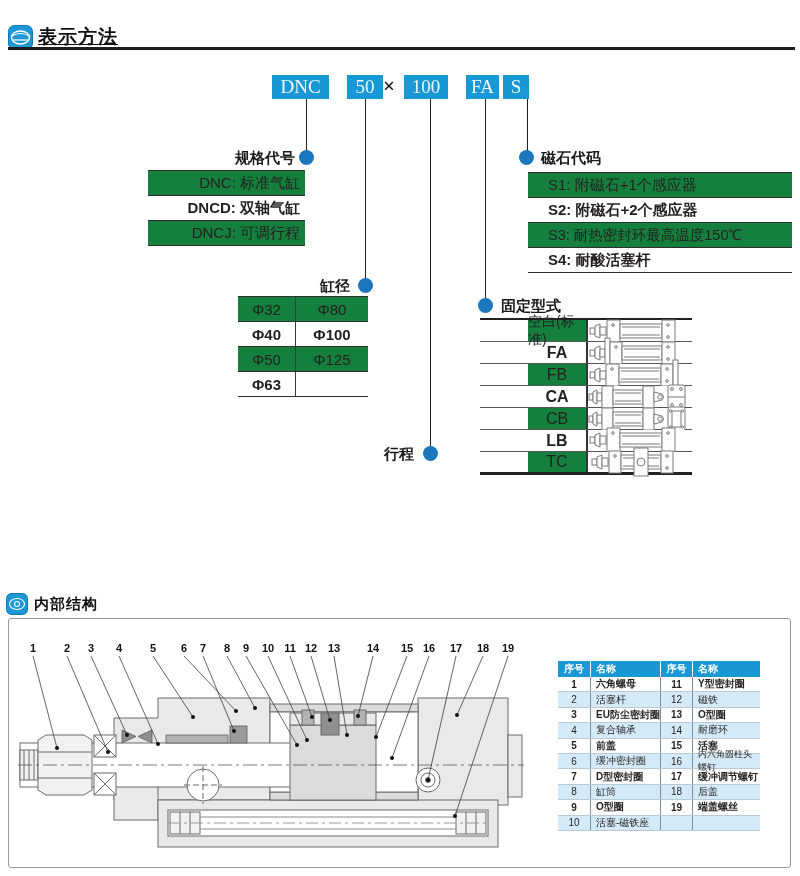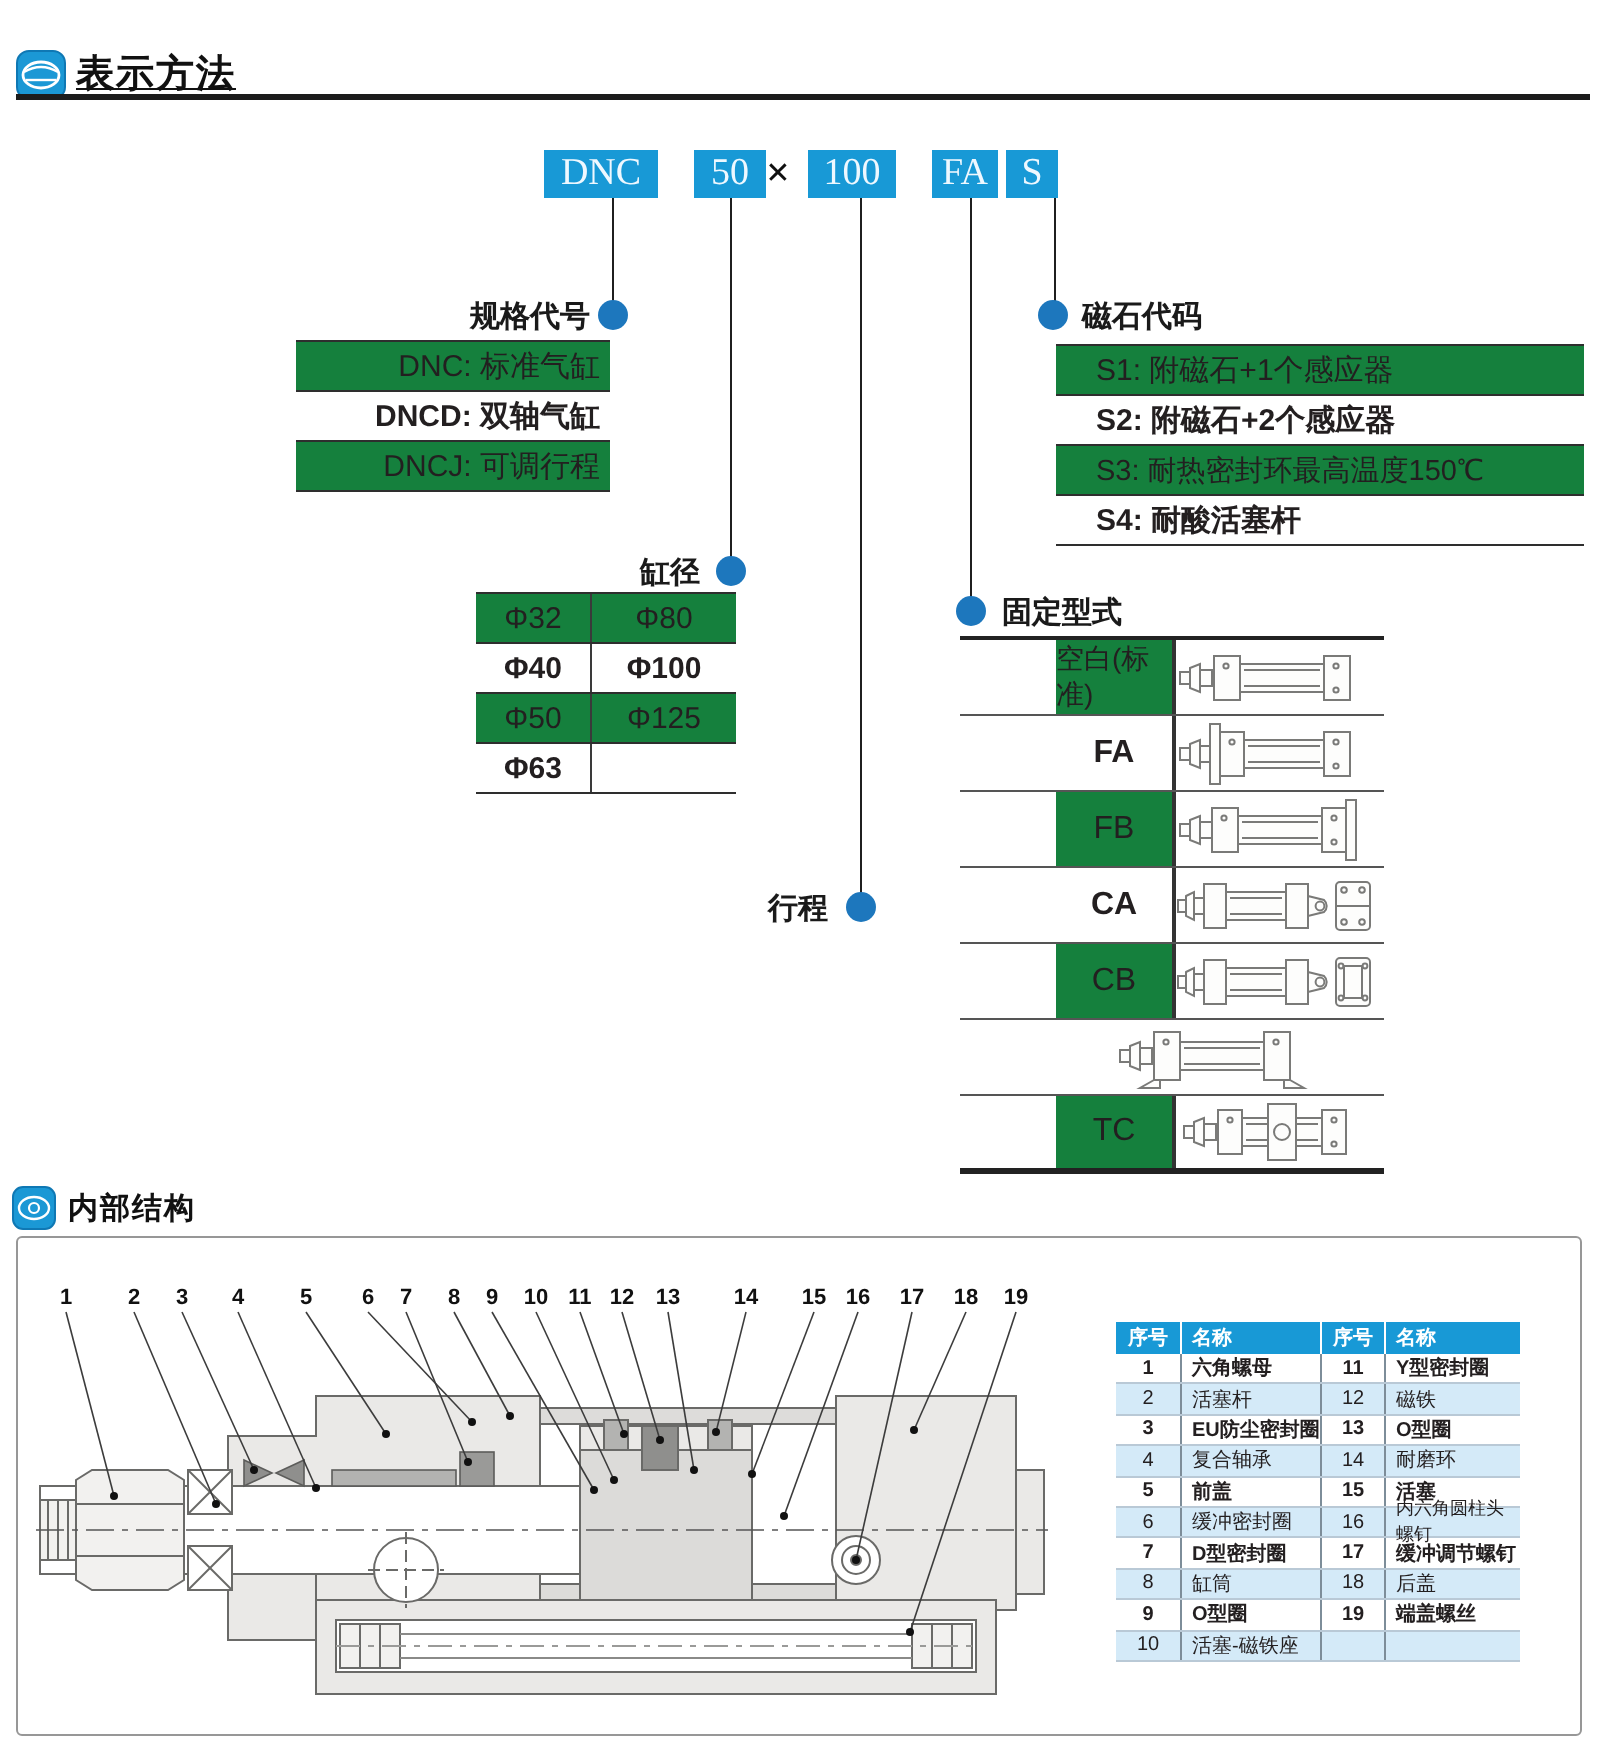--- a/index.html
+++ b/index.html
@@ -37,21 +37,21 @@
   .r-right { justify-content:flex-end; padding-right:5px; }
   .r-left  { justify-content:flex-start; padding-left:20px; }
 
   
   .bore-c1 { width:58px; text-align:center; border-right:1.5px solid #3a3a3a; align-self:stretch;
              display:flex; align-items:center; justify-content:center; }
   .bore-c2 { flex:1; text-align:center; display:flex; align-items:center; justify-content:center; }
 
   
   .mnt { position:absolute; border-top:2px solid #222; border-bottom:0.5px solid #222; }
-  .mnt-row { display:flex; height:38px; border-bottom:1px solid #555;padding-left:48px; }
+  .mnt-row { display:flex; height:22px; border-bottom:1px solid #555;padding-left:48px; }
   .mnt-label { width:91px; border-right:2px solid #333; display:flex; align-items:center;
                justify-content:center; font-size:16px; }
   .mnt-label.small { font-size:14px; }
   .mnt-icon { flex:1; display:flex; align-items:center; justify-content:center; background:#fff; }
 
   
   .struct-box { position:absolute; border:1.5px solid #979797; border-radius:3px; background:#fff; }
 
   
   .parts { position:absolute; width:202px; font-size:10px; }
@@ -251,20 +251,21 @@
           <circle cx="82.5" cy="9" r="1.2"></circle>
               <circle cx="94.5" cy="9" r="1.2"></circle>
               <circle cx="82.5" cy="25" r="1.2"></circle>
               <circle cx="94.5" cy="25" r="1.2"></circle>
         </g>
           </svg>
         </div>
     </div>
 
     <div class="mnt-row">
+      <div class="mnt-label bold">LB</div>
       <div class="mnt-icon">
           <svg width="104" height="34" viewBox="0 0 104 34">
         <g fill="#fdfdfc" stroke="#7a7a78" stroke-width="1">
           <rect x="2" y="13" width="5" height="6"></rect>
               <path d="M7 11 l5 -2 v14 l-5 -2 z"></path>
               <rect x="12" y="12" width="6" height="8"></rect>
           <rect x="19" y="4" width="13" height="24"></rect>
               <rect x="32" y="9" width="42" height="14"></rect>
           <line x1="34" y1="12" x2="72" y2="12"></line>
               <line x1="34" y1="20" x2="72" y2="20"></line>

